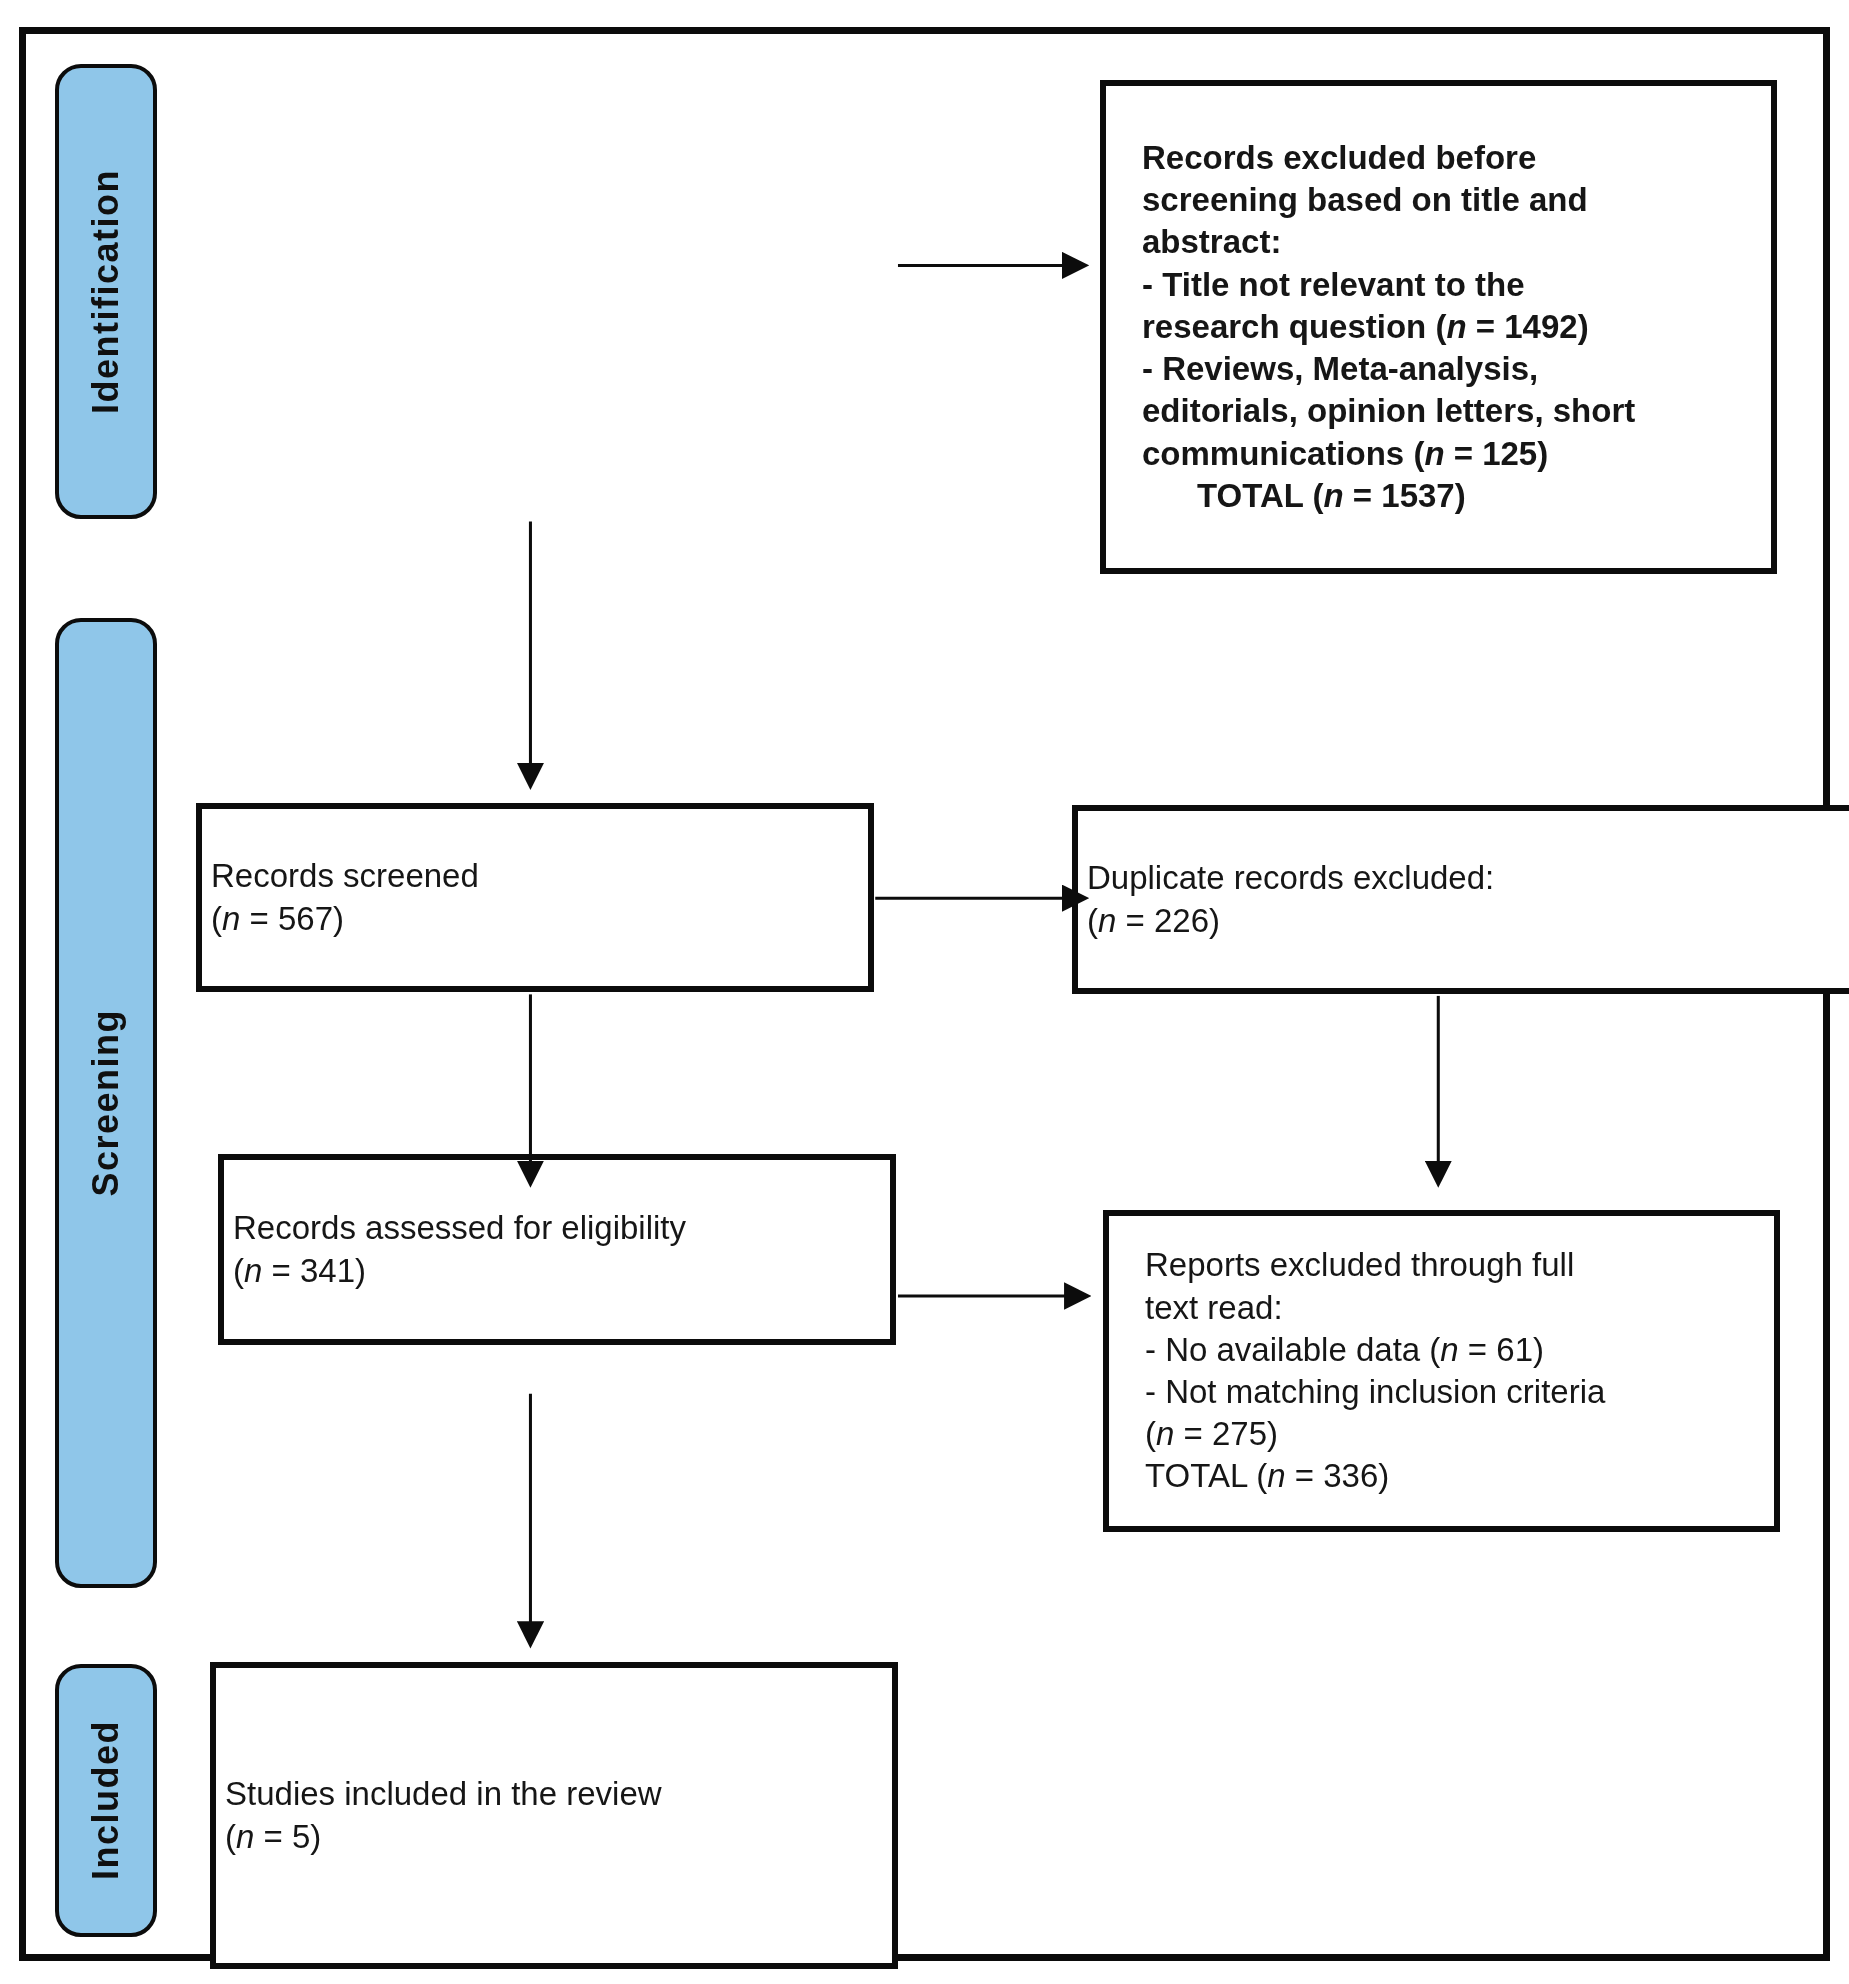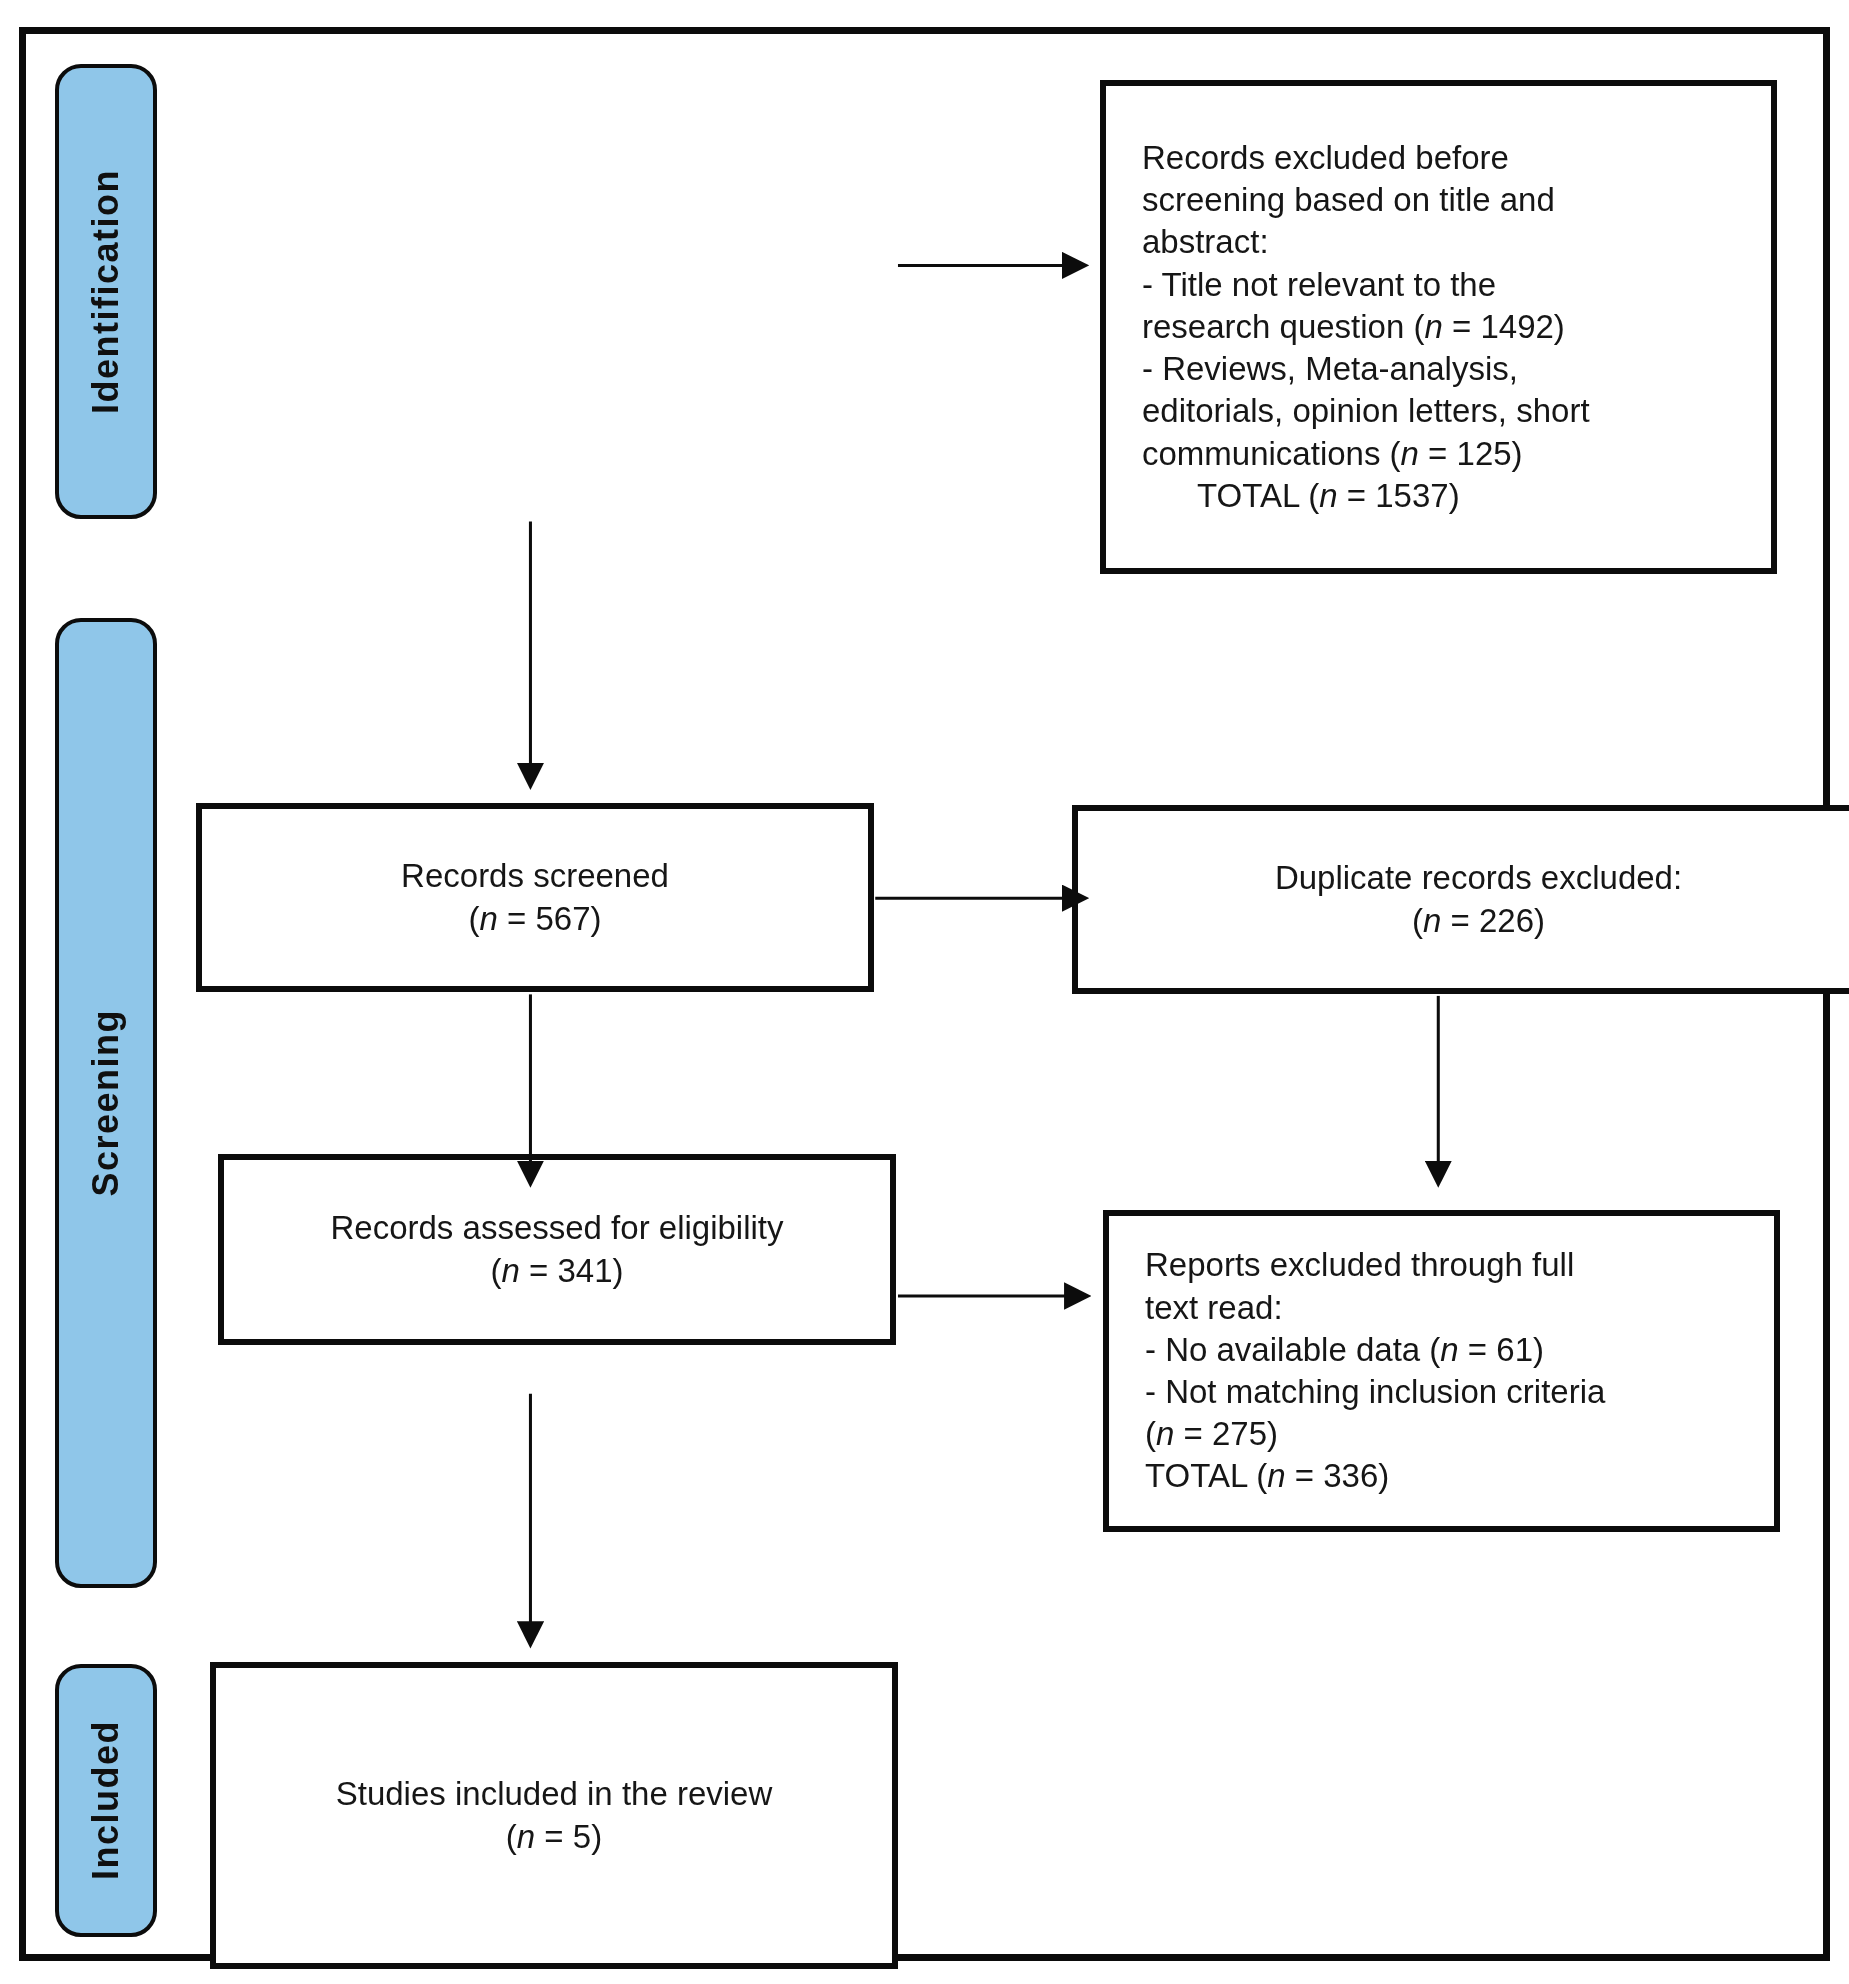--- a/index.html
+++ b/index.html
@@ -54,21 +54,21 @@
     align-items: center;
   }
   .box-text {
     white-space: pre-wrap;
     font-size: 33px;
     line-height: 1.28;
     color: #161616;
     width: 100%;
   }
   .text-left .box-text { text-align: left; padding: 0 27px 0 36px; }
-  .text-center .box-text { text-align: center; padding: 0 9px; }
+  .text-center .box-text { padding: 0 9px; }
   .arrows {
     position: absolute;
     left: 0;
     top: 0;
     width: 1849px;
     height: 1985px;
     pointer-events: none;
   }
   .arrows line {
     stroke: #0c0c0c;
@@ -89,21 +89,21 @@
 
   <div class="stage" style="left:55px; top:618px; height:970px;">
     <span class="stage-label">Screening</span>
   </div>
 
   <div class="stage" style="left:55px; top:1664px; height:273px;">
     <span class="stage-label">Included</span>
   </div>
 
 
-  <div class="box text-left" style="left:1100px; top:80px; width:677px; height:494px;">
+  <div class="box text-left" style="left:1100px; top:80px; width:677px; height:494px;font-weight:bold;">
     <div class="box-text">Records excluded before
 screening based on title and
 abstract:
 - Title not relevant to the
 research question (<i>n</i> = 1492)
 - Reviews, Meta-analysis,
 editorials, opinion letters, short
 communications (<i>n</i> = 125)
       TOTAL (<i>n</i> = 1537)</div>
   </div>

